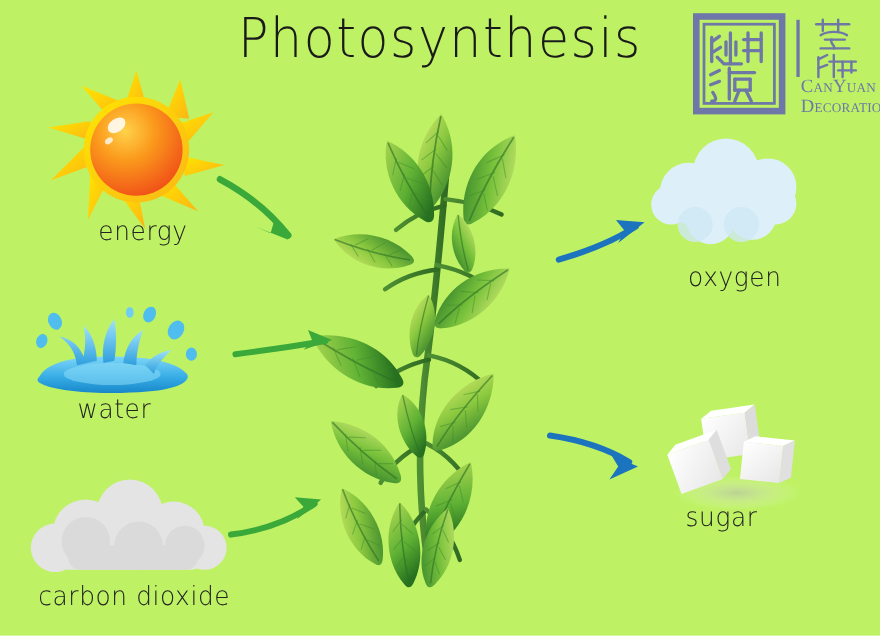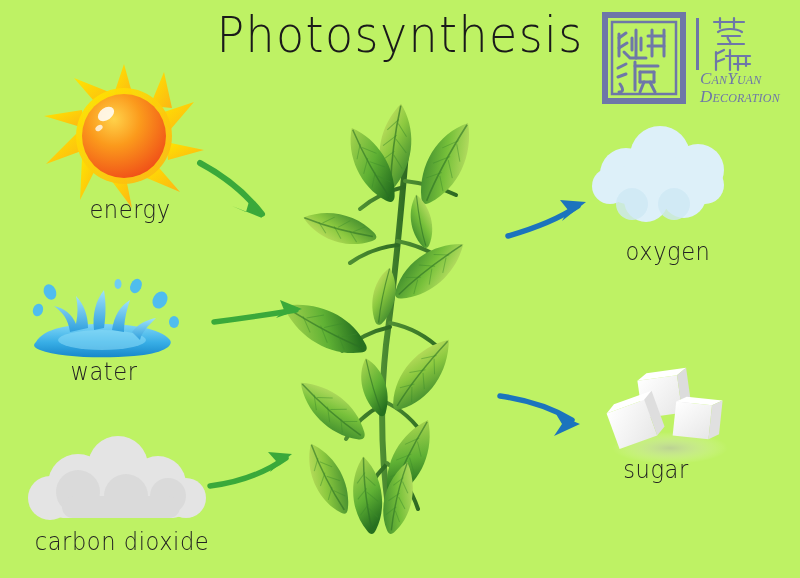--- a/index.html
+++ b/index.html
@@ -30,25 +30,24 @@
     font-weight: 300;
     font-size: 50px;
     letter-spacing: 1.5px;
     color: #1a1a1a;
     transform: scaleX(0.92);
   }
 
   
   #logo {
     position: absolute;
-    left: 600px;
+    left: 628px;
     top: 8px;
     width: 168px;
     height: 104px;
-    font-style: italic;
   }
   #logo .seal {
     position: absolute;
     left: 2px;
     top: 4px;
     width: 84px;
     height: 92px;
   }
   #logo .divider {
     position: absolute;

